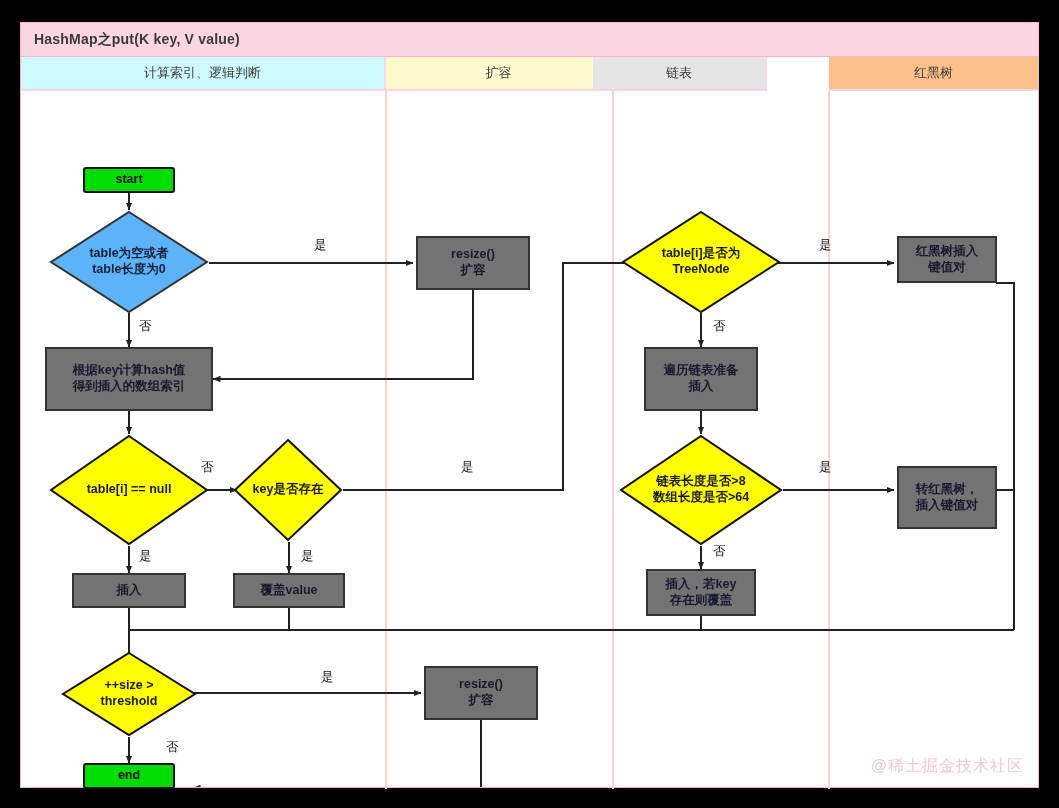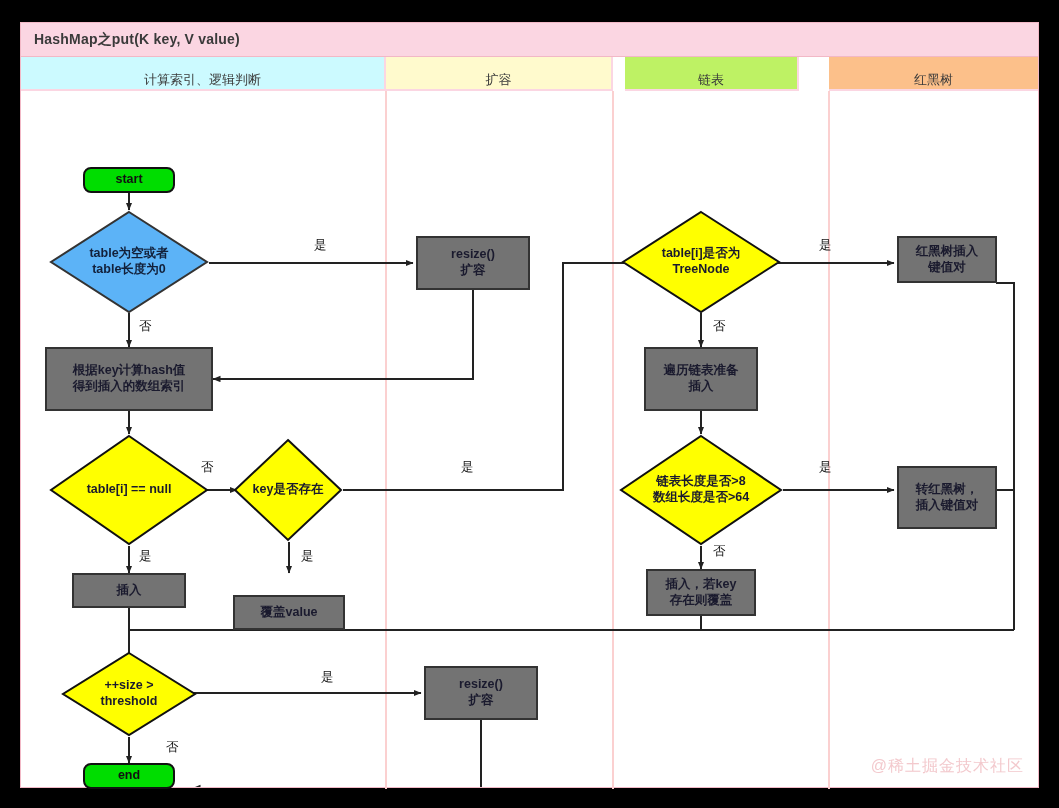--- a/index.html
+++ b/index.html
@@ -13,34 +13,34 @@
   
   #title-band{position:absolute;left:0;top:0;width:100%;height:34px;
       background:#fbd6e2;border-bottom:1px solid #f2b8c6;box-sizing:border-box;}
   #title-text{position:absolute;left:13px;top:8px;font-size:14px;font-weight:bold;color:#3a3a3a;
       letter-spacing:.2px;}
 
   
   #lane-head{position:absolute;left:0;top:34px;width:100%;height:34px;}
   .lane-h{position:absolute;top:0;height:34px;box-sizing:border-box;
      border-right:2px solid #fbd6e2;border-bottom:2px solid #fbd6e2;
-     display:flex;align-items:flex-end;justify-content:center;
+     display:flex;align-items:center;justify-content:center;
      font-size:13px;color:#3a3a3a;}
   
   .lane-sep{position:absolute;top:68px;width:2px;height:698px;background:#fbd0d0;}
 
   
   #canvas{position:absolute;left:0;top:68px;width:1017px;height:696px;}
   svg{position:absolute;left:0;top:0;}
 
   .node{position:absolute;box-sizing:border-box;display:flex;align-items:center;
         justify-content:center;text-align:center;font-size:12.5px;font-weight:bold;
         color:#1a1a2e;line-height:1.25;}
   .rect{background:#737373;border:2px solid #333;}
-  .term{background:#00dd00;border:2px solid #111;border-radius:8px;color:#111;justify-content:center;}
+  .term{background:#00dd00;border:2px solid #111;border-radius:3px;color:#111;justify-content:center;}
   .diamond-wrap{position:absolute;}
   .dlabel{position:absolute;left:0;top:0;width:100%;height:100%;
           display:flex;align-items:center;justify-content:center;text-align:center;
           font-size:12.5px;font-weight:bold;color:#1a1a2e;line-height:1.25;
           pointer-events:none;}
   .dblue .dlabel{color:#12203a;}
 
   .edge-label{position:absolute;font-size:12.5px;color:#111;font-weight:normal;}
 
   #watermark{position:absolute;right:14px;bottom:10px;font-size:16px;color:#f3c9cd;
@@ -56,21 +56,21 @@
       <div id="title-text">HashMap之put(K key, V value)</div>
     </div>
 
     <div id="lane-head">
       <div class="lane-h" style="left:0;width:365px;background:#ccfaff">
         <span>计算索引、逻辑判断</span>
       </div>
       <div class="lane-h" style="left:365px;width:227px;background:#fffacd">
         <span>扩容</span>
       </div>
-      <div class="lane-h" style="left:604px;width:174px;background:#bef264">
+      <div class="lane-h" style="left:572px;width:174px;background:#e5e5e5">
         <span>链表</span>
       </div>
       <div class="lane-h" style="left:808px;width:209px;border-right:none;background:#fcc08a">
         <span>红黑树</span>
       </div>
     </div>
 
     <div class="lane-sep" style="left:364px"></div>
     <div class="lane-sep" style="left:591px"></div>
     <div class="lane-sep" style="left:807px"></div>
@@ -161,21 +161,21 @@
         <svg width="110" height="104">
           <polygon points="55,2 108,52 55,102 2,52" fill="#ffff00" stroke="#111" stroke-width="2"></polygon>
         </svg>
         <div class="dlabel">key是否存在</div>
       </div>
 
       <div class="node rect" style="left:51px;top:482px;width:114px;height:35px;">
         <span>插入</span>
       </div>
 
-      <div class="node rect" style="left:212px;top:504px;width:112px;height:35px;">
+      <div class="node rect" style="left:212px;top:482px;width:112px;height:35px;">
         <span>覆盖value</span>
       </div>
 
       <div class="diamond-wrap" style="left:40px;top:560px;width:136px;height:86px;">
         <svg width="136" height="86">
           <polygon points="68,2 134,43 68,84 2,43" fill="#ffff00" stroke="#111" stroke-width="2"></polygon>
         </svg>
         <div class="dlabel" style="white-space:pre-line">++size &gt;
 threshold</div>
       </div>

